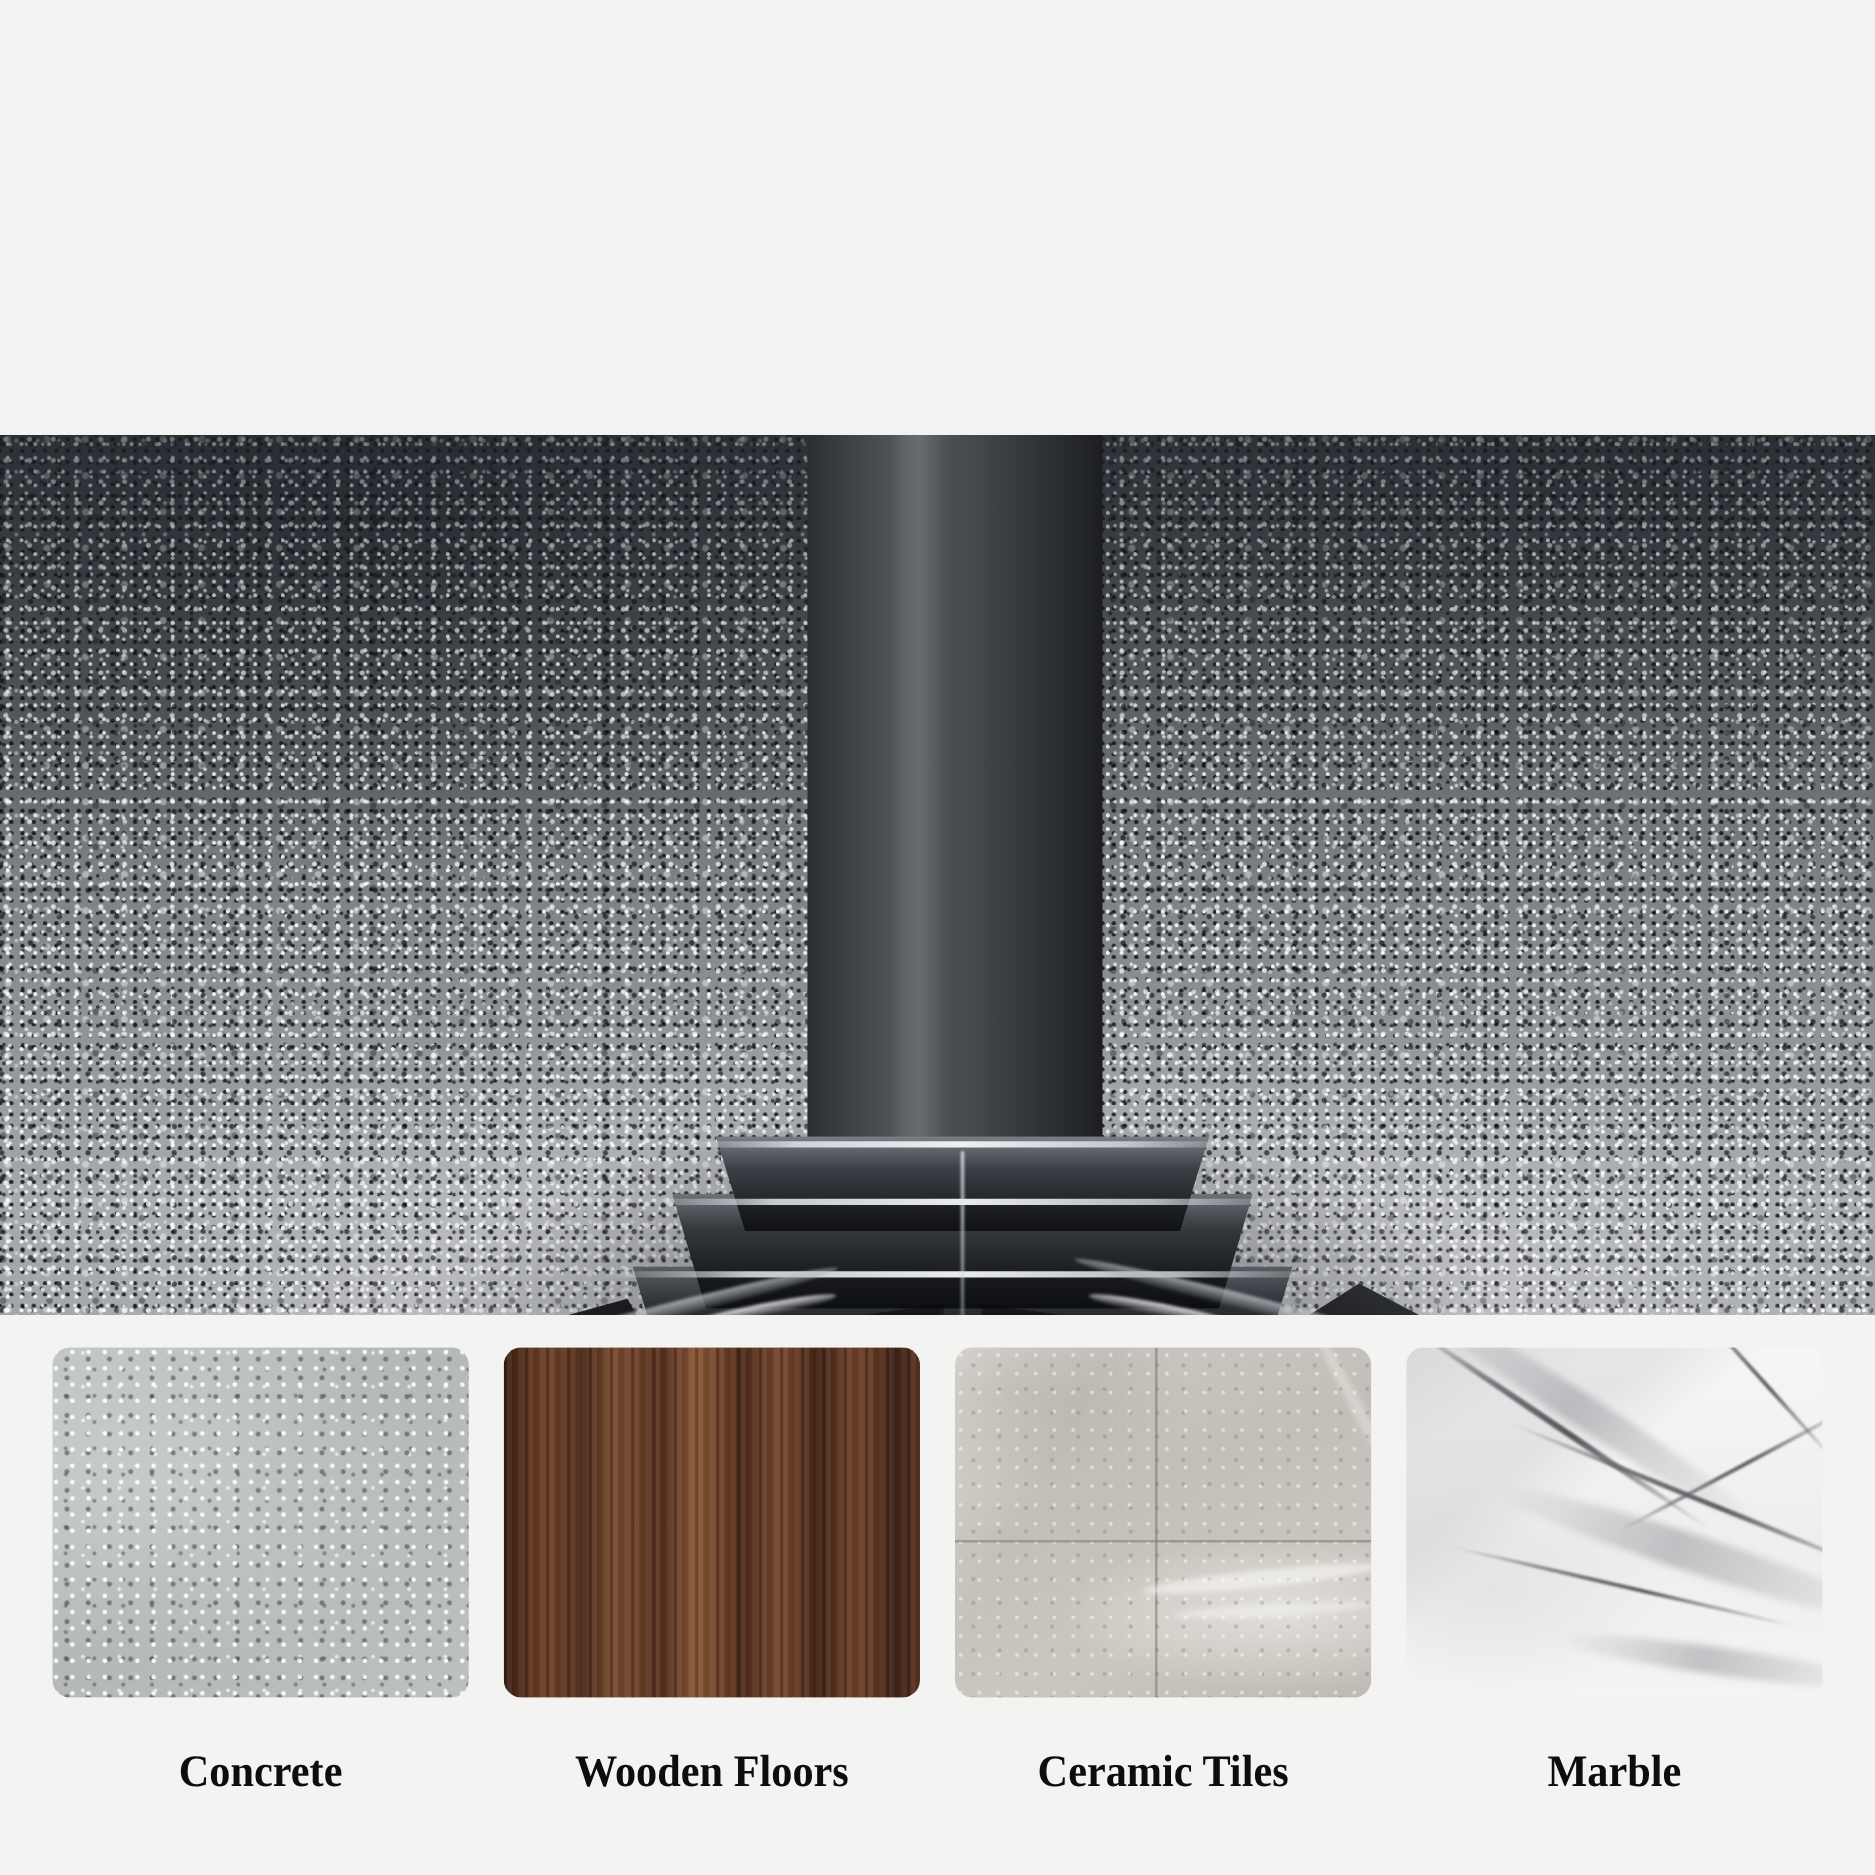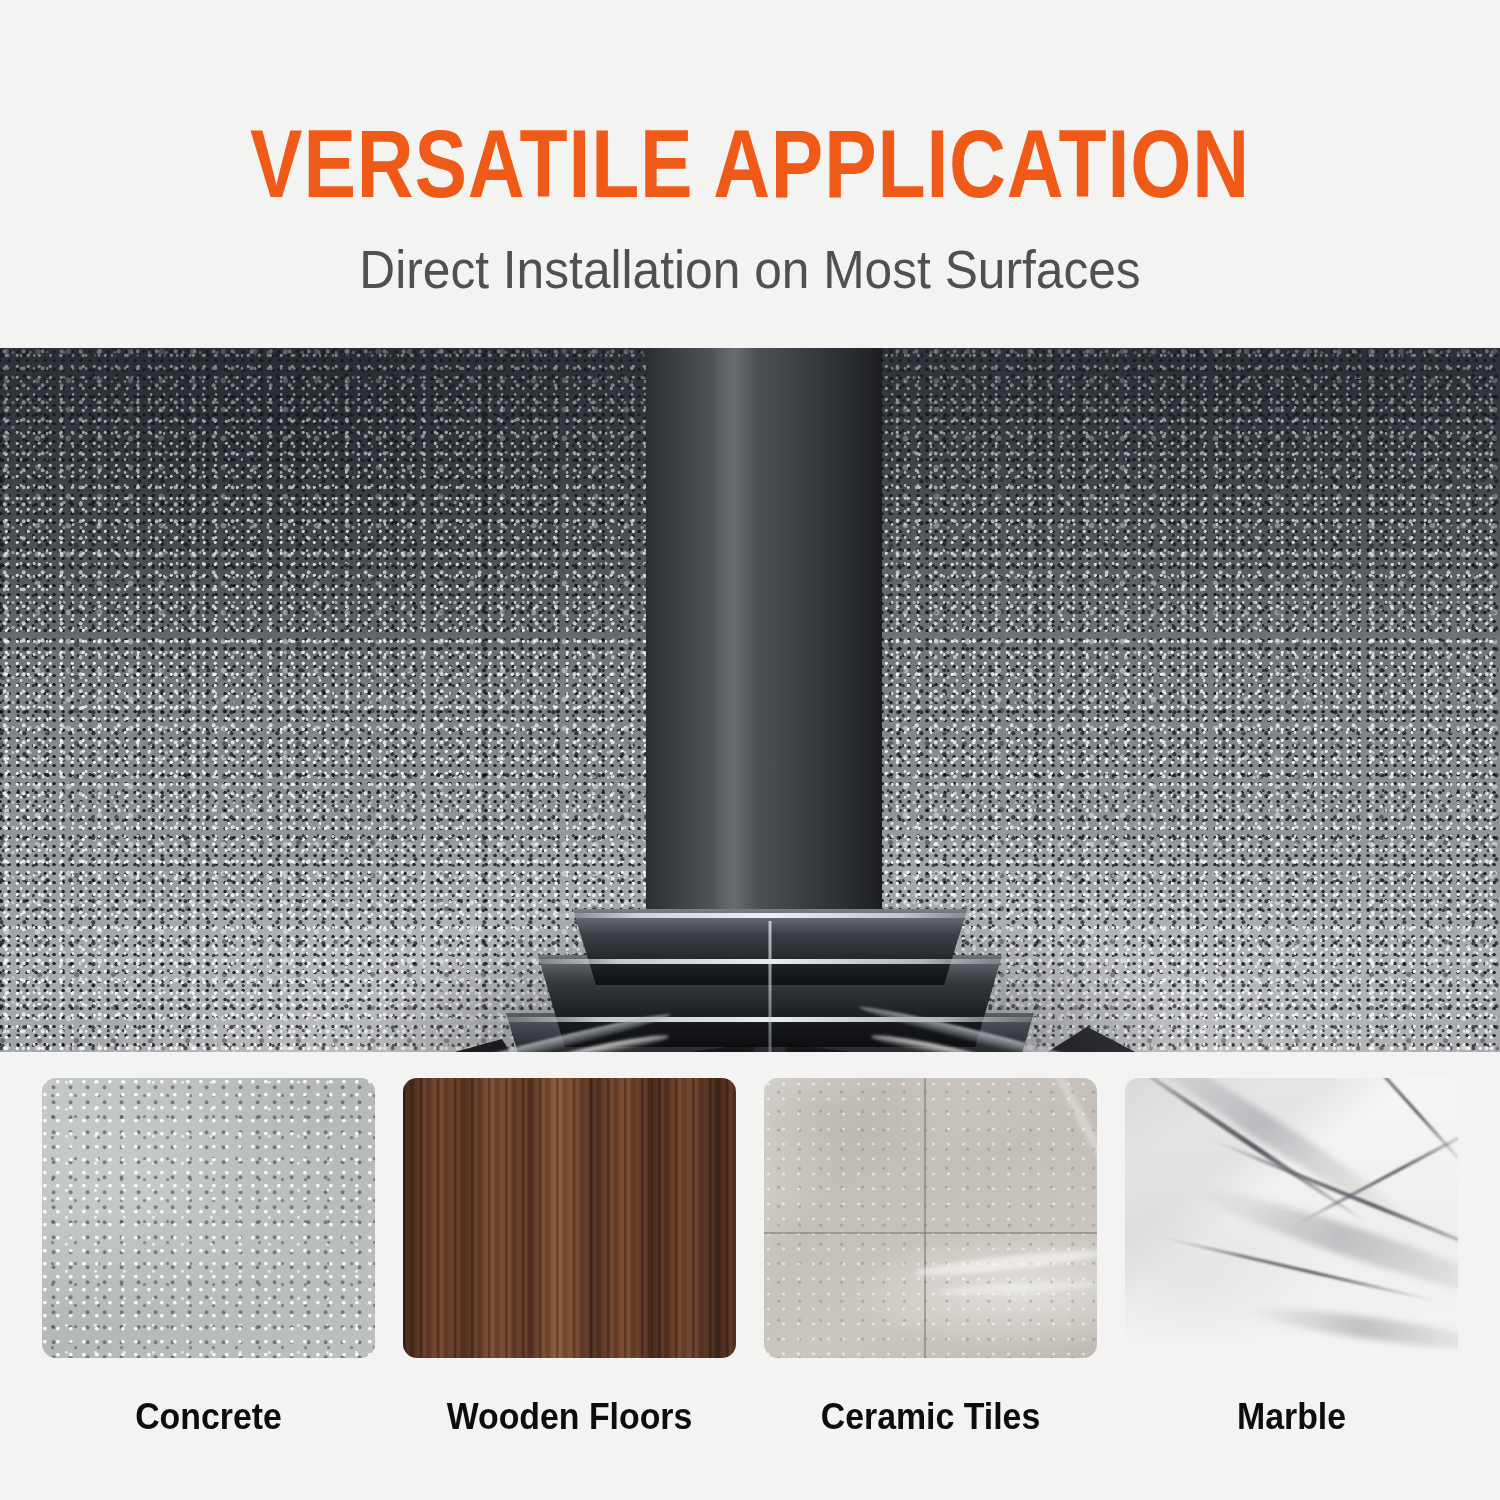--- a/index.html
+++ b/index.html
@@ -357,40 +357,37 @@
     border-radius: 50%;
   }
 
   
   .labels {
     position: absolute;
     left: 42px; top: 344px;
     width: 1416px;
     display: flex;
     gap: 28px;
+    font-family: Liberation Serif, serif;
   }
   .label {
     width: 343px;
     text-align: center;
     font-size: 36px;
     font-weight: bold;
     color: #0d0d0d;
     letter-spacing: 0px;
     transform: scaleX(0.94);
   }
 </style>
 </head>
 <body>
 
 <div id="page">
 
-  <div class="header">
-    <div class="headline">VERSATILE APPLICATION</div>
-    <div class="subhead">Direct Installation on Most Surfaces</div>
-  </div>
 
   <div class="photo">
 
     <div class="ground">
       <div class="speck a"></div>
       <div class="speck b"></div>
       <div class="speck c"></div>
     </div>
     <div class="ground-fade"></div>
 

